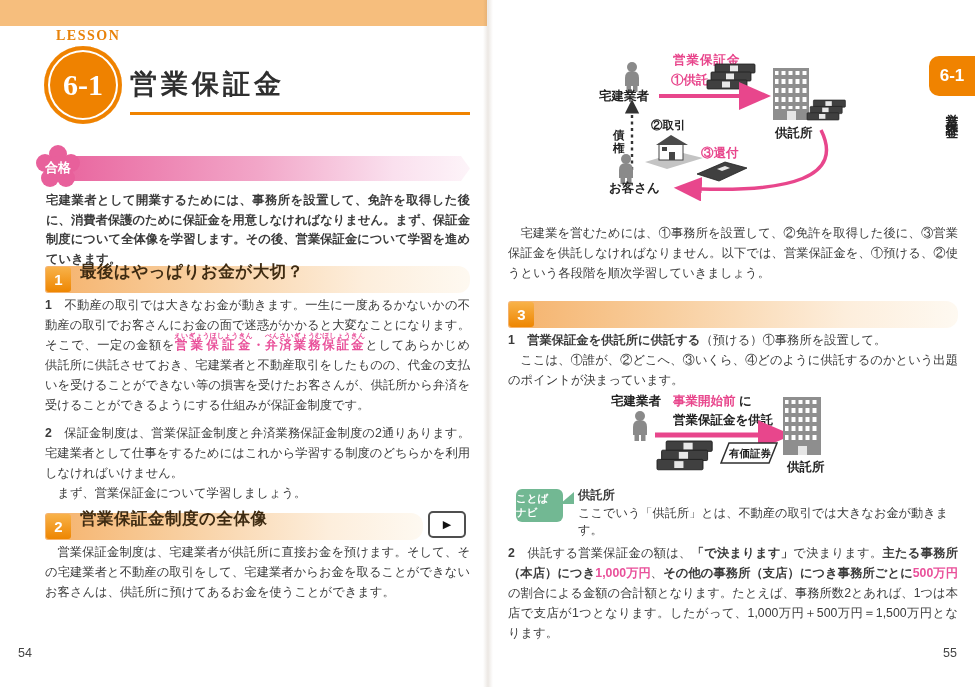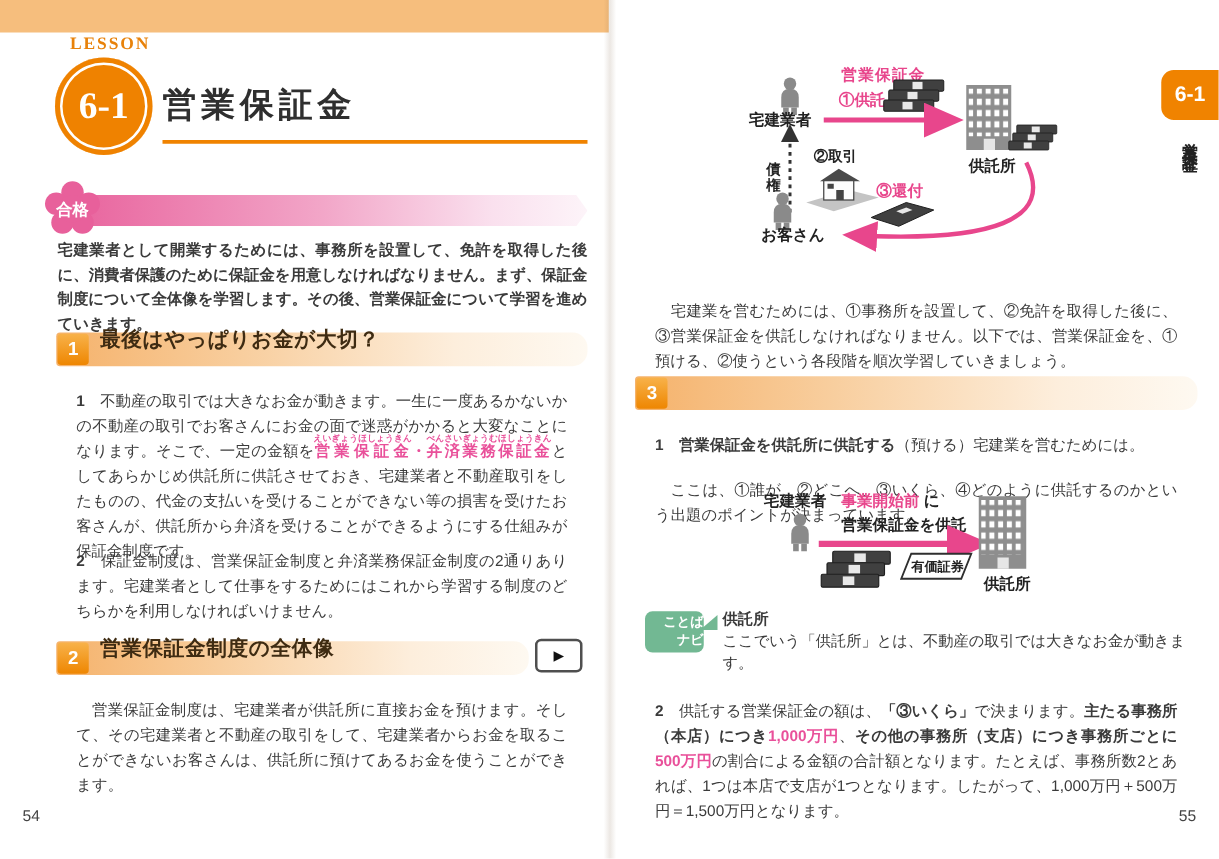--- a/index.html
+++ b/index.html
@@ -6,21 +6,21 @@
   html,body { margin:0; padding:0; }
   body {
     width:975px; height:687px; position:relative; overflow:hidden;
     background:#ffffff; color:#3b3b3b;
     font-family:"Liberation Sans", sans-serif;
   }
   .abs { position:absolute; }
 
   
   .body-text { font-size:12.3px; line-height:1.62; text-align:justify; color:#3b3b3b; }
-  .body-text p { margin:16px; }
+  .body-text p { margin:0; }
   .b { font-weight:bold; }
   .pink { color:#E9509A; font-weight:bold; }
   ruby rt { font-size:7px; color:#E9509A; font-weight:bold; letter-spacing:0; }
   .term { letter-spacing:1.5px; }
 
   .topband { left:0; top:0; width:487px; height:26px; background:#F6BE7D; }
   .gutter { left:483px; top:0; width:10px; height:687px;
     background:linear-gradient(to right, rgba(0,0,0,0), rgba(120,90,60,0.14) 50%, rgba(0,0,0,0)); }
 
   .lesson-label { left:56px; top:28px; font-family:"Liberation Serif",serif; font-weight:bold;
@@ -48,21 +48,21 @@
     background:linear-gradient(180deg,#F8B24A,#EE8601);
     color:#fff; font-weight:bold; font-size:15px; display:flex; align-items:center; justify-content:center; }
   .sec-title { font-size:16.5px; font-weight:bold; color:#3E2B12; letter-spacing:0.5px; padding-bottom:16px; }
 
   .play-btn { left:428px; top:511px; width:38px; height:27px; background:#fff;
     border:2px solid #4f4f4f; border-radius:5px; display:flex; align-items:center; justify-content:center;
     font-size:11px; color:#111; cursor:pointer; }
 
   
   .kn-badge { left:516px; top:489px; width:47px; height:33px; background:#72B893; border-radius:6px;
-    color:#fff; font-weight:bold; font-size:10.5px; line-height:1.25; text-align:right;
+    color:#fff; font-weight:bold; font-size:10.5px; line-height:1.25; text-align:left;
     display:flex; flex-direction:column; justify-content:center; }
   .kn-tail { left:560px; top:492px; width:0; height:0; border-style:solid;
     border-width:0 0 12px 14px; border-color:transparent transparent #72B893 transparent; }
   .kn-term { left:578px; top:487px; font-size:12.3px; font-weight:bold; color:#3b3b3b; }
   .kn-body { left:578px; top:505px; width:382px; font-size:12.2px; color:#3b3b3b; }
 
   .edge-tab { right:0; top:56px; width:46px; height:40px; background:#F08300; border-radius:10px 0 0 10px;
     color:#fff; font-weight:bold; font-size:17px; display:flex; align-items:center; justify-content:center; }
   .edge-title { right:15px; top:104px; writing-mode:vertical-rl; font-size:12.5px; font-weight:bold;
     color:#222; letter-spacing:3px; }
@@ -217,21 +217,21 @@
 </svg>
 
 <div class="abs body-text" style="left:508px; top:224px; width:450px;">
   <p>　宅建業を営むためには、①事務所を設置して、②免許を取得した後に、③営業保証金を供託しなければなりません。以下では、営業保証金を、①預ける、②使うという各段階を順次学習していきましょう。</p>
 </div>
 
 <div class="abs sec-head" style="left:508px; top:301px; width:450px;">
   <span class="sec-num">3</span>
 </div>
 <div class="abs body-text" style="left:508px; top:331px; width:450px;">
-  <p><span class="b">1</span><span class="b">　営業保証金を供託所に供託する</span><span>（預ける）宅建業を営むためには。</span></p>
+  <p><span class="b">1</span><span class="b">　営業保証金を供託所に供託する</span><span>（預ける）①事務所を設置して。</span></p>
   <p>　ここは、①誰が、②どこへ、③いくら、④どのように供託するのかという出題のポイントが決まっています。</p>
 </div>
 
 <svg class="abs" style="left:555px; top:393px;" width="350" height="100" viewBox="0 0 350 100">
   <defs>
     <marker id="m2p" markerWidth="8" markerHeight="8" refX="5.5" refY="3" orient="auto">
       <path d="M0,0 L7,3 L0,6 Z" fill="#E8468C"></path>
     </marker>
     <pattern id="win2" width="7" height="9" patternUnits="userSpaceOnUse">
       <rect width="7" height="9" fill="#8e8e8e"></rect>
@@ -278,20 +278,20 @@
 <div class="abs kn-badge">
   <div>ことば</div>
   <div>ナビ</div>
 </div>
 <div class="abs kn-tail"></div>
 <div class="abs kn-term">供託所</div>
 <div class="abs kn-body">ここでいう「供託所」とは、不動産の取引では大きなお金が動きます。</div>
 
 <div class="abs body-text" style="left:508px; top:544px; width:450px;">
   <p>
-    <span class="b">2</span><span>　供託する営業保証金の額は、</span><span class="b">「③いくら」</span><span>で決まります。</span><span class="b">主たる事務所（本店）につき</span><span class="pink">1,000万円</span><span>、</span><span class="b">その他の事務所（支店）につき事務所ごとに</span><span class="pink">500万円</span><span>の割合による金額の合計額となります。たとえば、事務所数2とあれば、1つは本店で支店が1つとなります。したがって、1,000万円＋500万円＝1,500万円となります。</span>
+    <span class="b">2</span><span>　供託する営業保証金の額は、</span><span class="b">「で決まります」</span><span>で決まります。</span><span class="b">主たる事務所（本店）につき</span><span class="pink">1,000万円</span><span>、</span><span class="b">その他の事務所（支店）につき事務所ごとに</span><span class="pink">500万円</span><span>の割合による金額の合計額となります。たとえば、事務所数2とあれば、1つは本店で支店が1つとなります。したがって、1,000万円＋500万円＝1,500万円となります。</span>
   </p>
 </div>
 
 <div class="abs edge-tab">6-1</div>
 <div class="abs edge-title">営業保証金</div>
 
 <div class="abs pgnum r">55</div>
 
 </body></html>

